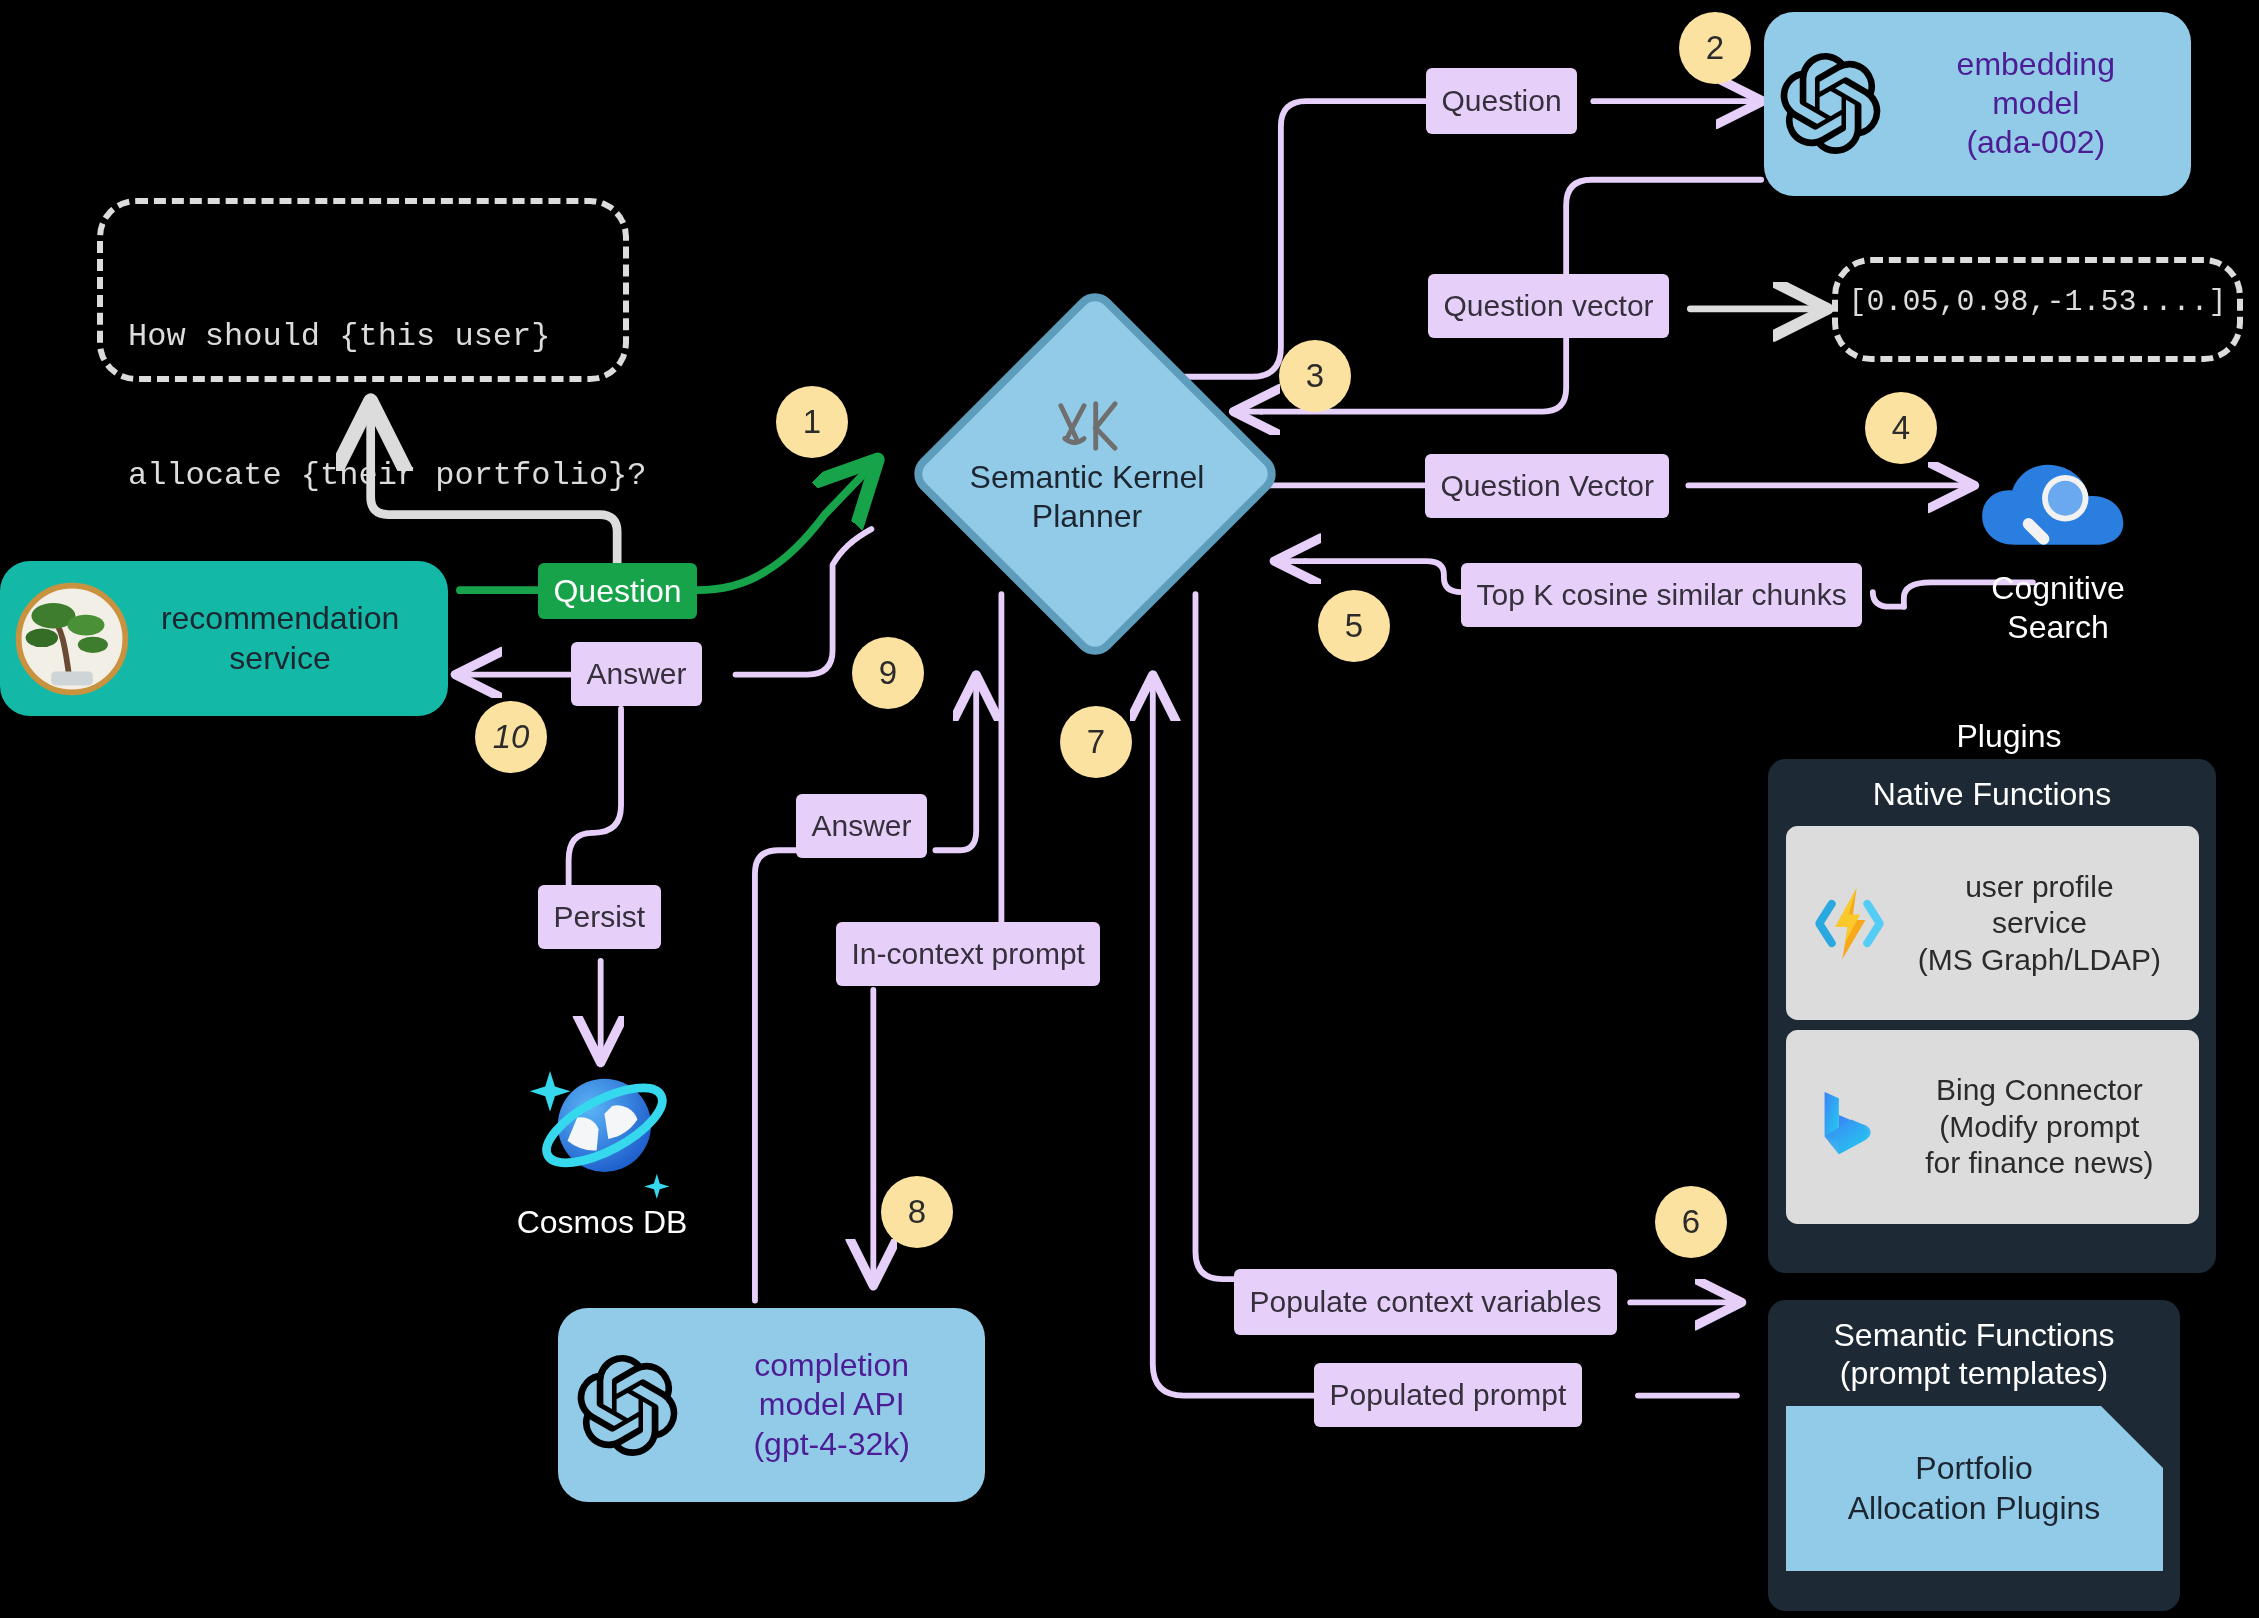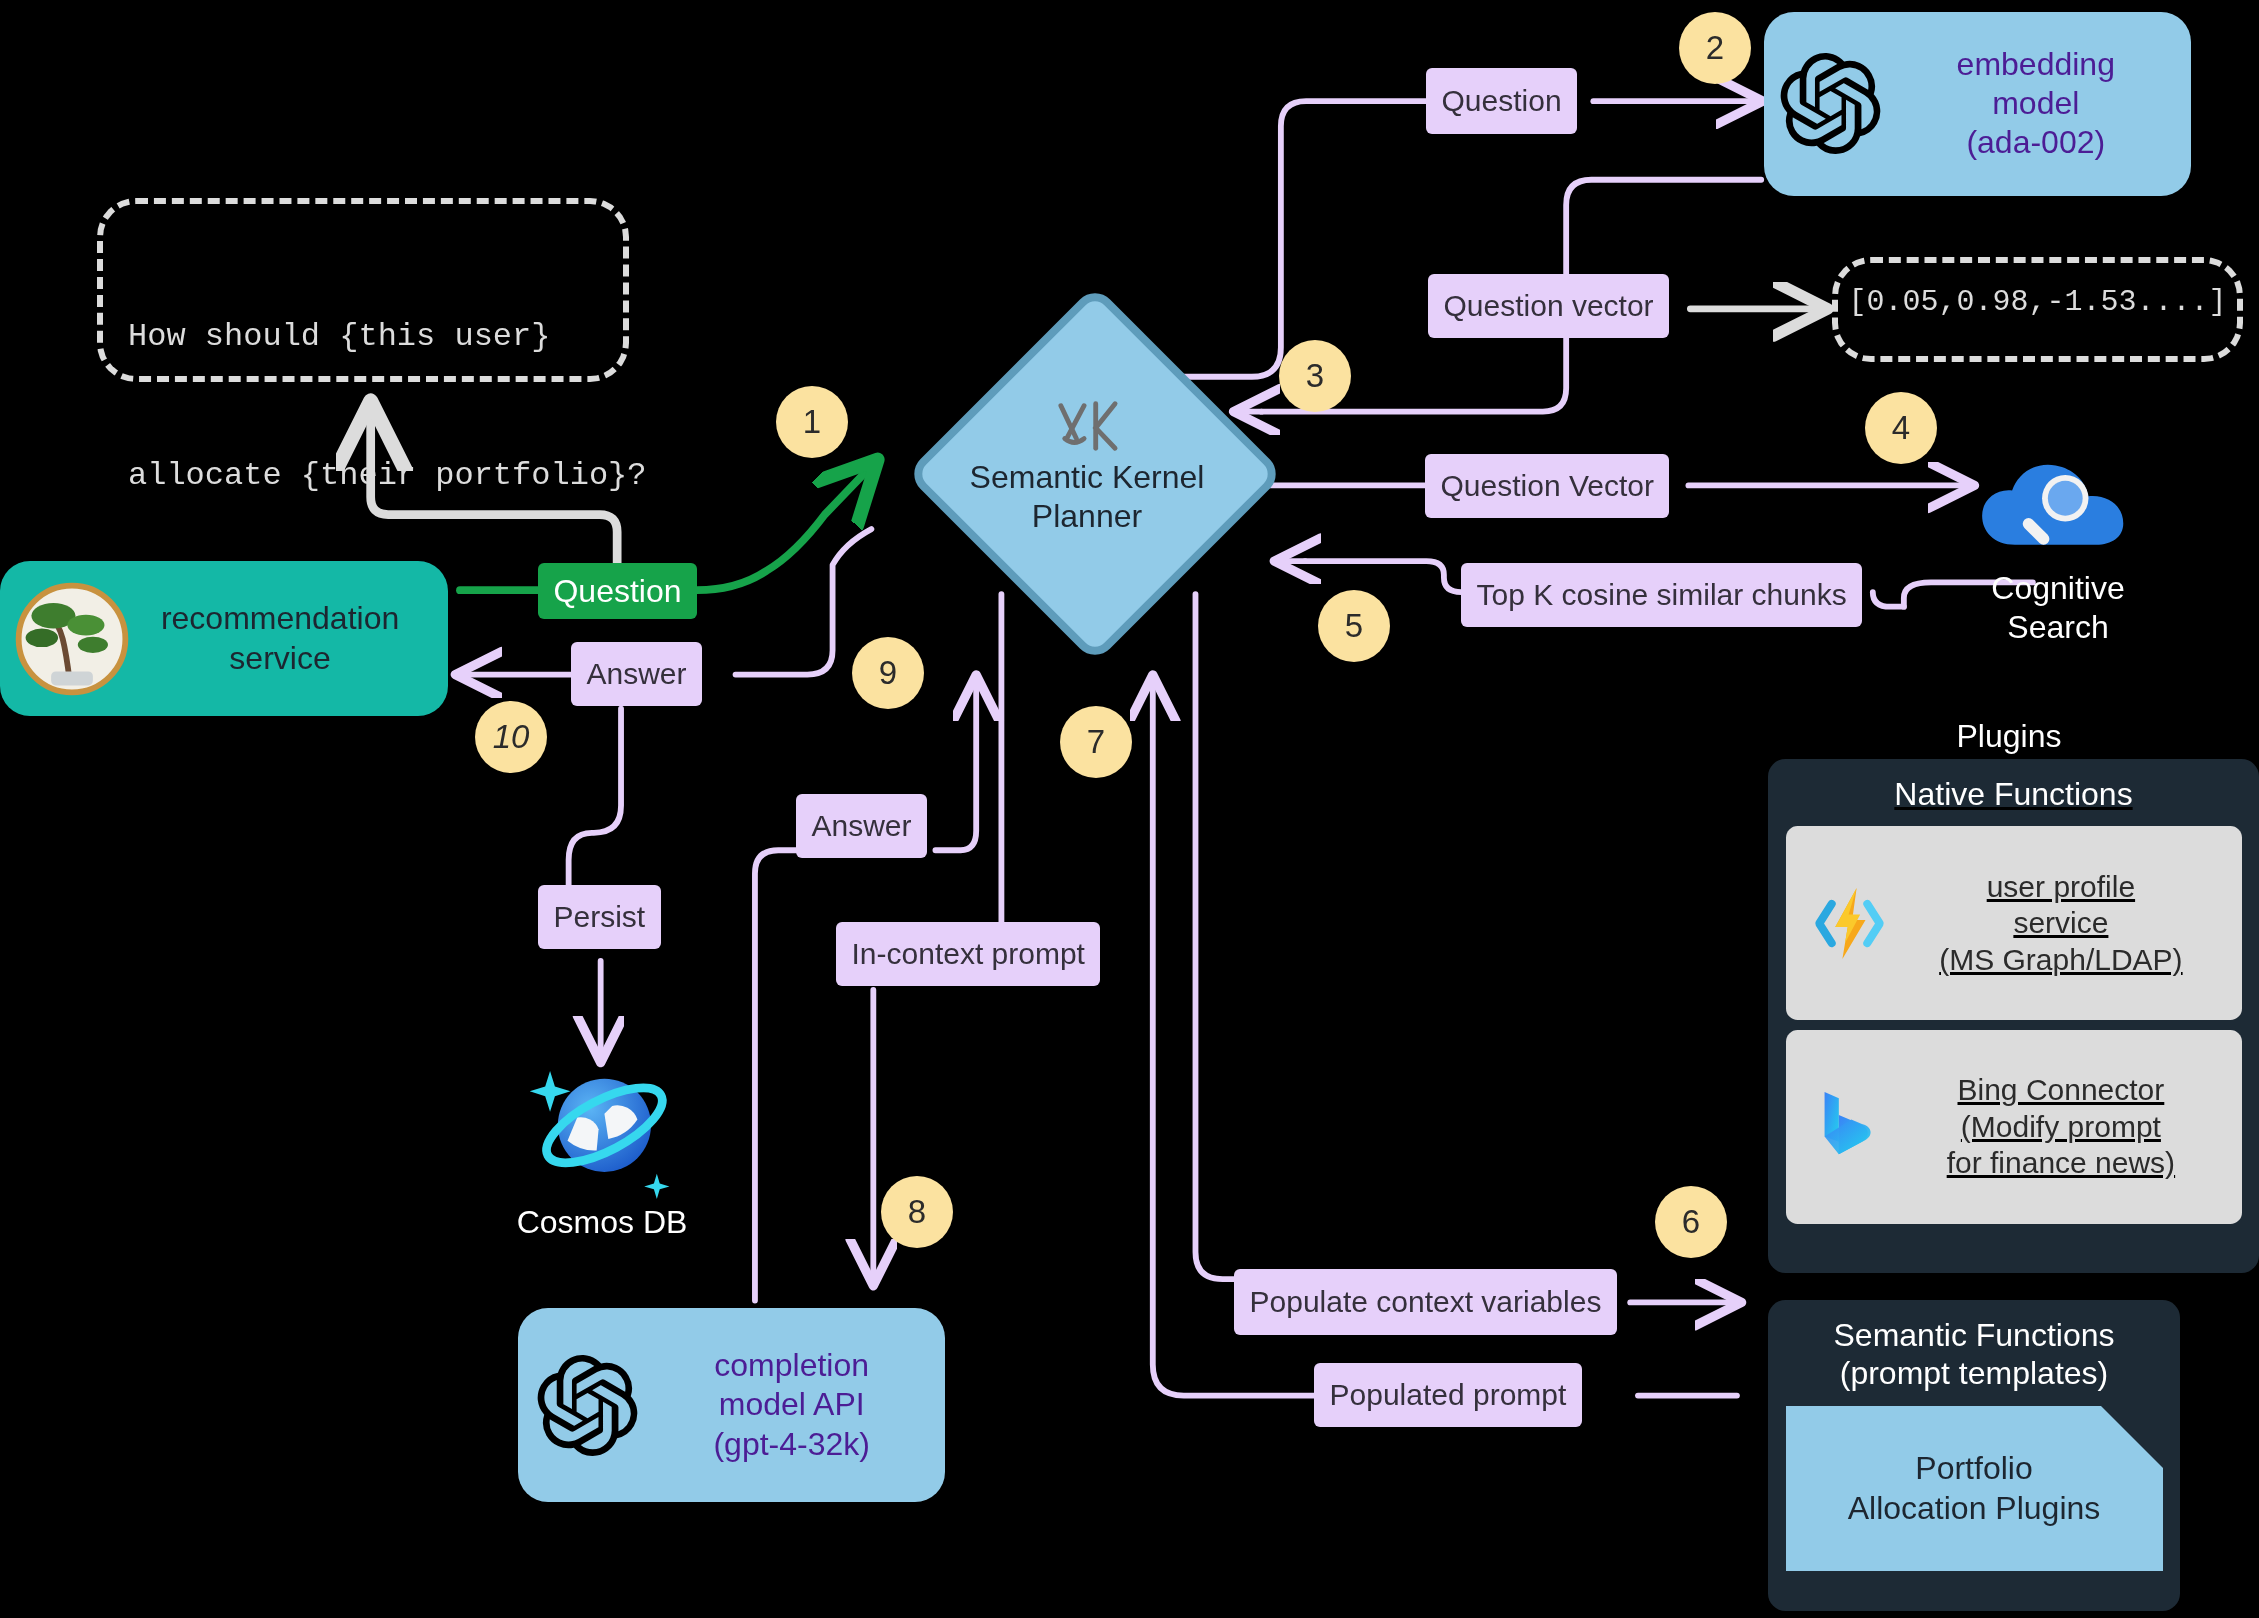--- a/index.html
+++ b/index.html
@@ -204,21 +204,21 @@
     <svg class="icon" width="101" height="101" viewBox="0 0 24 24" style="margin-left:15.5px;">
       <path fill="#000" d="M22.28 9.82a5.99 5.99 0 0 0-.52-4.91 6.05 6.05 0 0 0-6.51-2.9A6.07 6.07 0 0 0 4.98 4.2a5.99 5.99 0 0 0-4 2.9 6.05 6.05 0 0 0 .74 7.1 5.98 5.98 0 0 0 .51 4.91 6.05 6.05 0 0 0 6.52 2.9A5.98 5.98 0 0 0 13.26 24a6.06 6.06 0 0 0 5.77-4.21 5.99 5.99 0 0 0 4-2.9 6.06 6.06 0 0 0-.75-7.07Zm-9.02 12.6a4.48 4.48 0 0 1-2.88-1.04l.14-.08 4.78-2.76a.79.79 0 0 0 .39-.68v-6.74l2.02 1.17a.07.07 0 0 1 .04.06v5.58a4.5 4.5 0 0 1-4.5 4.49Zm-9.66-4.13a4.47 4.47 0 0 1-.54-3.01l.14.09 4.79 2.76a.77.77 0 0 0 .78 0l5.84-3.37v2.33a.08.08 0 0 1-.03.07l-4.84 2.79a4.5 4.5 0 0 1-6.14-1.65ZM2.34 7.9a4.49 4.49 0 0 1 2.35-1.97V11.6a.77.77 0 0 0 .38.68l5.82 3.36-2.02 1.17a.08.08 0 0 1-.07 0l-4.83-2.8a4.5 4.5 0 0 1-1.63-6.1Zm16.61 3.87-5.84-3.4L15.12 7.2a.07.07 0 0 1 .07 0l4.84 2.8a4.49 4.49 0 0 1-.68 8.1v-5.66a.8.8 0 0 0-.4-.67Zm2.01-3.03-.14-.09-4.78-2.79a.78.78 0 0 0-.79 0L9.41 9.23V6.9a.07.07 0 0 1 .03-.07l4.84-2.79a4.49 4.49 0 0 1 6.67 4.65ZM8.31 12.86 6.3 11.7a.08.08 0 0 1-.04-.06V6.07a4.49 4.49 0 0 1 7.37-3.45l-.14.08L8.7 5.46a.79.79 0 0 0-.39.68v6.72Zm1.1-2.36 2.6-1.5 2.61 1.5v3l-2.6 1.5-2.61-1.5v-3Z"></path>
     </svg>
     <span class="label" style="font-size:32px;">
       <span>embedding</span><br>
       <span>model</span><br>
       <span>(ada-002)</span>
     </span>
   </div>
 
-  <div class="node blue-card" style="left:518px;top:1308px;width:427px;height:194px;">
+  <div class="node blue-card" style="left:558px;top:1308px;width:427px;height:194px;">
     <svg class="icon" width="101" height="101" viewBox="0 0 24 24" style="margin-left:19.4px;">
       <path fill="#000" d="M22.28 9.82a5.99 5.99 0 0 0-.52-4.91 6.05 6.05 0 0 0-6.51-2.9A6.07 6.07 0 0 0 4.98 4.2a5.99 5.99 0 0 0-4 2.9 6.05 6.05 0 0 0 .74 7.1 5.98 5.98 0 0 0 .51 4.91 6.05 6.05 0 0 0 6.52 2.9A5.98 5.98 0 0 0 13.26 24a6.06 6.06 0 0 0 5.77-4.21 5.99 5.99 0 0 0 4-2.9 6.06 6.06 0 0 0-.75-7.07Zm-9.02 12.6a4.48 4.48 0 0 1-2.88-1.04l.14-.08 4.78-2.76a.79.79 0 0 0 .39-.68v-6.74l2.02 1.17a.07.07 0 0 1 .04.06v5.58a4.5 4.5 0 0 1-4.5 4.49Zm-9.66-4.13a4.47 4.47 0 0 1-.54-3.01l.14.09 4.79 2.76a.77.77 0 0 0 .78 0l5.84-3.37v2.33a.08.08 0 0 1-.03.07l-4.84 2.79a4.5 4.5 0 0 1-6.14-1.65ZM2.34 7.9a4.49 4.49 0 0 1 2.35-1.97V11.6a.77.77 0 0 0 .38.68l5.82 3.36-2.02 1.17a.08.08 0 0 1-.07 0l-4.83-2.8a4.5 4.5 0 0 1-1.63-6.1Zm16.61 3.87-5.84-3.4L15.12 7.2a.07.07 0 0 1 .07 0l4.84 2.8a4.49 4.49 0 0 1-.68 8.1v-5.66a.8.8 0 0 0-.4-.67Zm2.01-3.03-.14-.09-4.78-2.79a.78.78 0 0 0-.79 0L9.41 9.23V6.9a.07.07 0 0 1 .03-.07l4.84-2.79a4.49 4.49 0 0 1 6.67 4.65ZM8.31 12.86 6.3 11.7a.08.08 0 0 1-.04-.06V6.07a4.49 4.49 0 0 1 7.37-3.45l-.14.08L8.7 5.46a.79.79 0 0 0-.39.68v6.72Zm1.1-2.36 2.6-1.5 2.61 1.5v3l-2.6 1.5-2.61-1.5v-3Z"></path>
     </svg>
     <span class="label" style="font-size:32px;">
       <span>completion</span><br>
       <span>model API</span><br>
       <span>(gpt-4-32k)</span>
     </span>
   </div>
 
@@ -279,21 +279,21 @@
   <div class="node badge" style="left:1865px;top:392px;">4</div>
   <div class="node badge" style="left:1318px;top:590px;">5</div>
   <div class="node badge" style="left:1655px;top:1186px;">6</div>
   <div class="node badge" style="left:1060px;top:706px;">7</div>
   <div class="node badge" style="left:881px;top:1176px;">8</div>
   <div class="node badge" style="left:852px;top:637px;">9</div>
   <div class="node badge" style="left:475px;top:701px;font-style:italic;">10</div>
 
   <div class="plugins-heading" style="left:1844px;top:718px;width:330px;">Plugins</div>
 
-  <div class="node panel" style="left:1768px;top:759px;width:491px;height:514px;text-decoration:underline;">
+  <div class="node panel" style="left:1768px;top:759px;width:448px;height:514px;">
     <div class="panel-title">Native Functions</div>
 
     <div class="plugin-item" style="height:194px;">
       <svg width="89" height="89" viewBox="0 0 100 100" style="margin-left:5.8px;">
         <path d="M30 28 L16 50 L30 72" stroke="#2aa8e0" stroke-width="9" fill="none" stroke-linecap="round" stroke-linejoin="round"></path>
         <path d="M70 28 L84 50 L70 72" stroke="#53cdf5" stroke-width="9" fill="none" stroke-linecap="round" stroke-linejoin="round"></path>
         <path d="M58 10 L34 54 L48 54 L42 90 L68 46 L53 46 Z" fill="#f7a81b"></path>
         <path d="M58 10 L34 54 L48 54 L45 72 L62 40 L49 40 Z" fill="#fbc92b"></path>
       </svg>
       <span class="ptext">

